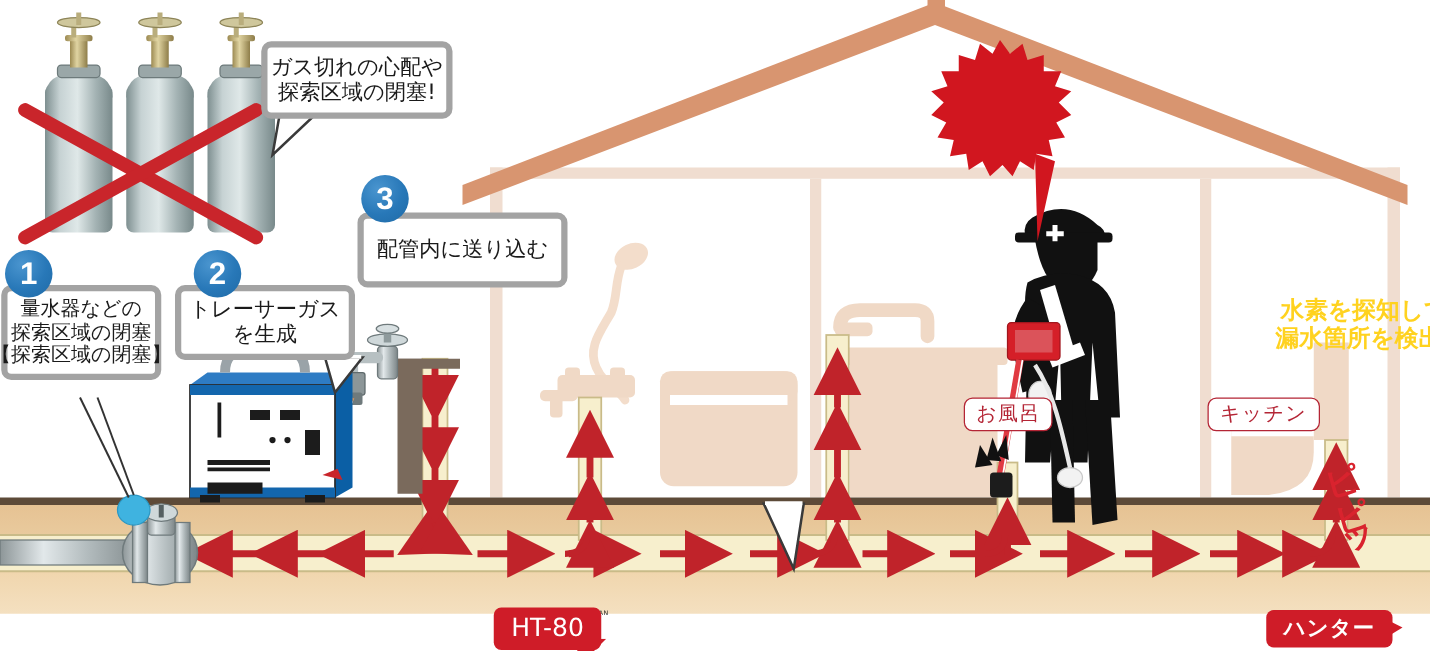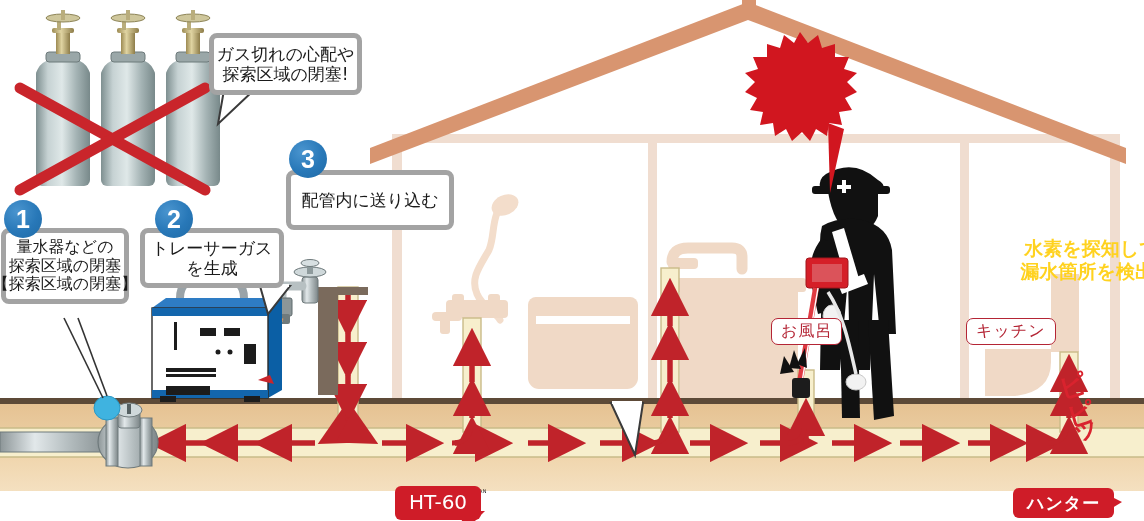--- a/index.html
+++ b/index.html
@@ -372,21 +372,21 @@
 
   <div class="numcirc" style="left:289px;top:140px;">3</div>
   <div class="bubble" style="left:286px;top:170px;width:168px;height:60px;font-size:17px;">
     <div>配管内に送り込む</div>
 
   <svg class="abs" style="left:316px;top:226px;z-index:29;" width="60" height="58">
     <polygon points="4,2 36,2 28,54" fill="#fff" stroke="#3a3a3a" stroke-width="2"></polygon>
     <line x1="5" y1="1" x2="35" y2="1" stroke="#fff" stroke-width="4"></line>
   </svg>
 
-  <div class="redpill ht" style="left:104px;top:311px;">HT-60</div>
+  <div class="redpill ht" style="left:104px;top:311px;">HT-80</div>
   <svg class="abs" style="left:170px;top:336px;z-index:34;" width="42" height="26">
     <polygon points="0,0 24,0 2,22" fill="#cf1c28"></polygon>
   </svg>
 
   <div class="abs" style="left:166px;top:314px;font-size:5px;color:#1c1c1c;letter-spacing:.4px;z-index:20;">GOODMAN</div>
 
   <div class="roomtag" style="left:480px;top:143px;">お風呂</div>
   <div class="roomtag" style="left:675px;top:143px;">キッチン</div>
 
   <div class="bursttext" style="left:718px;top:62px;width:165px;">

